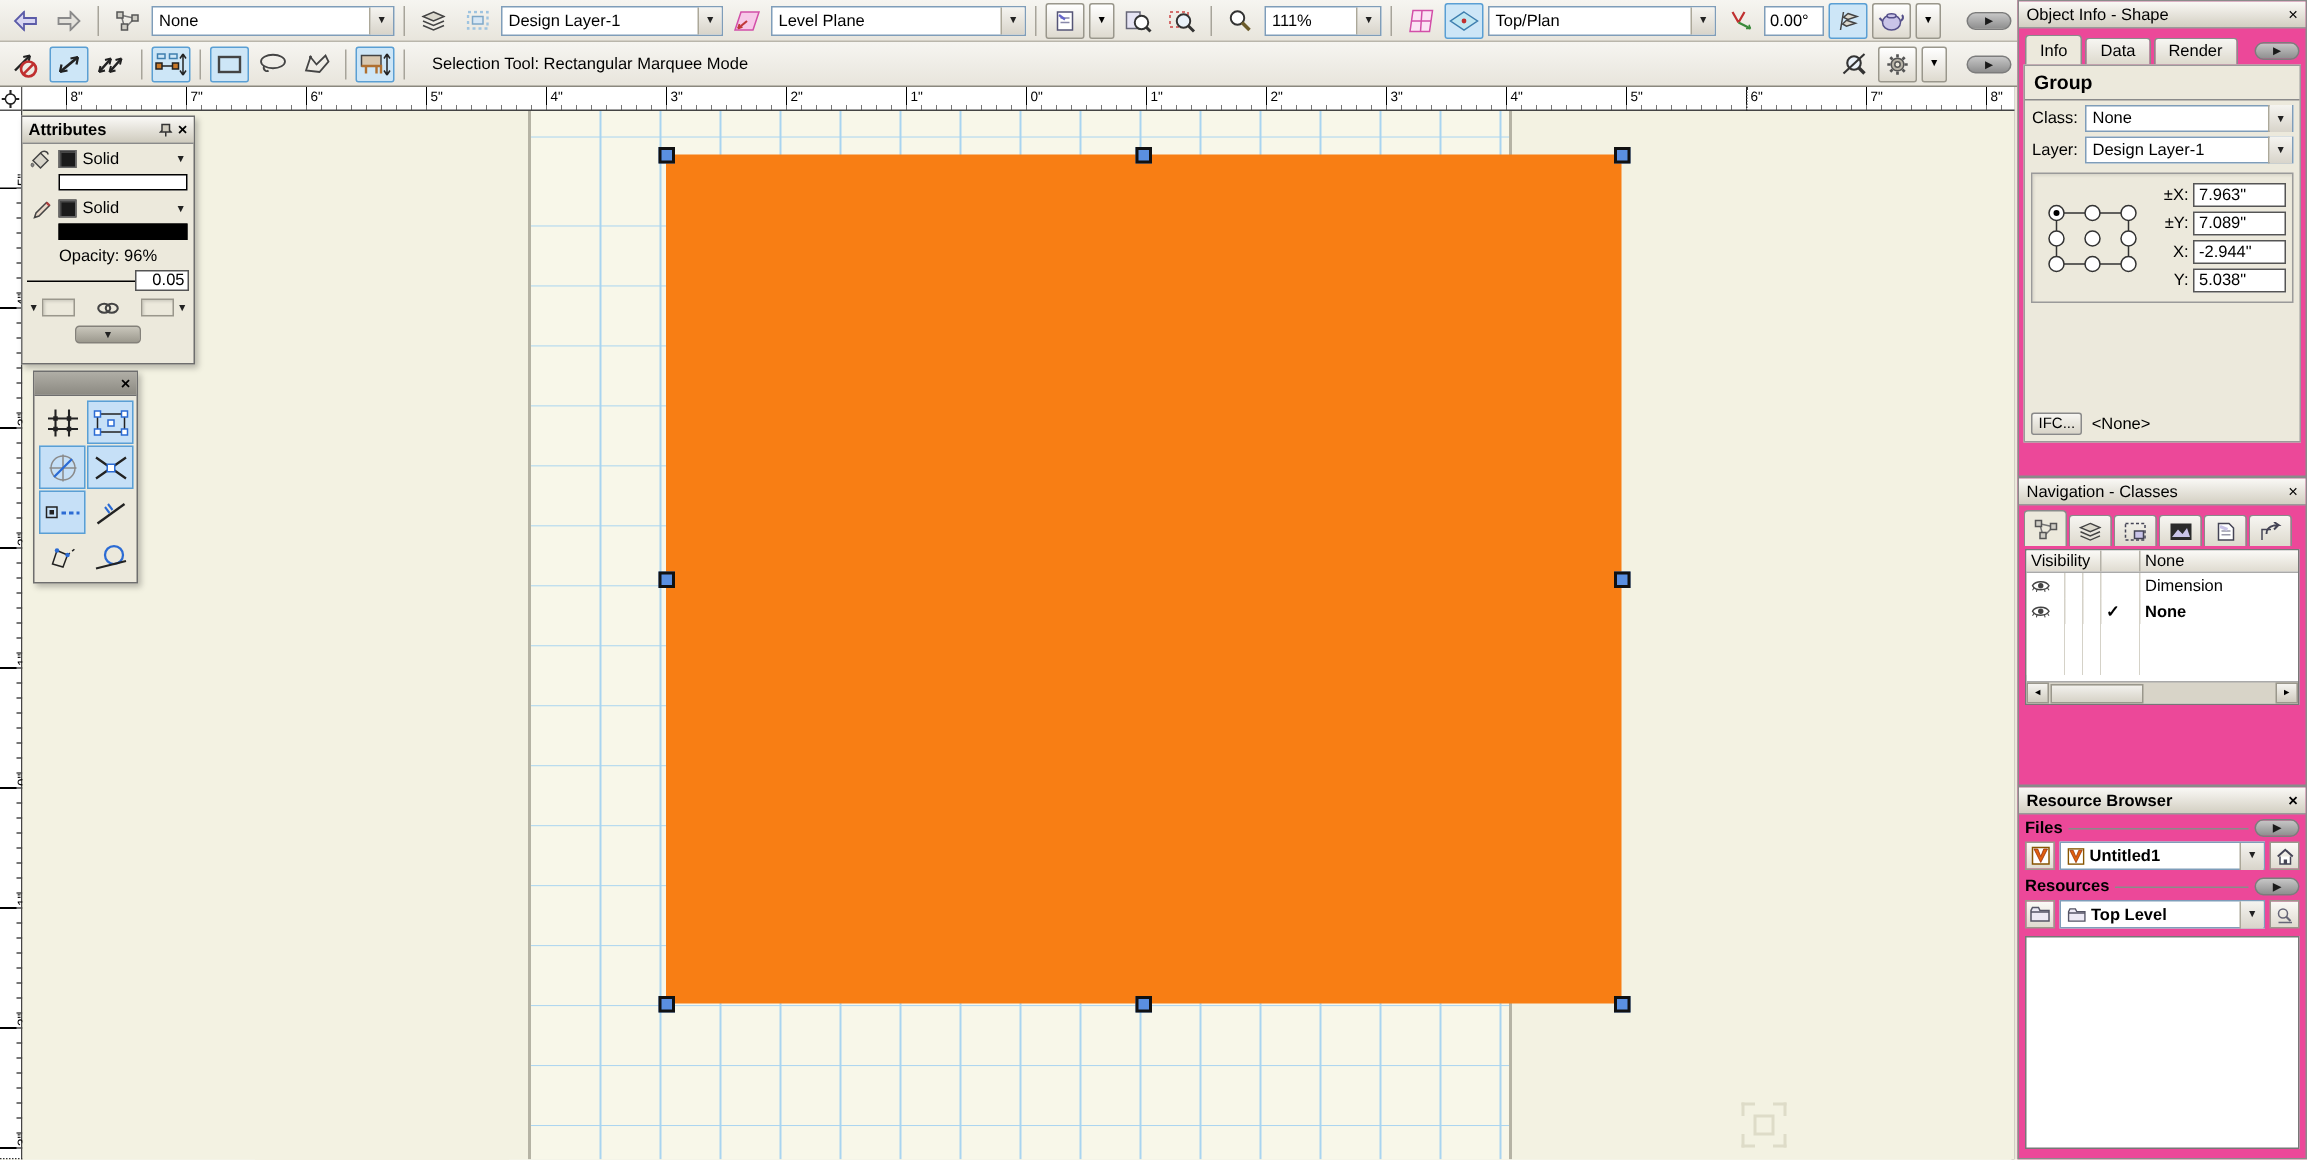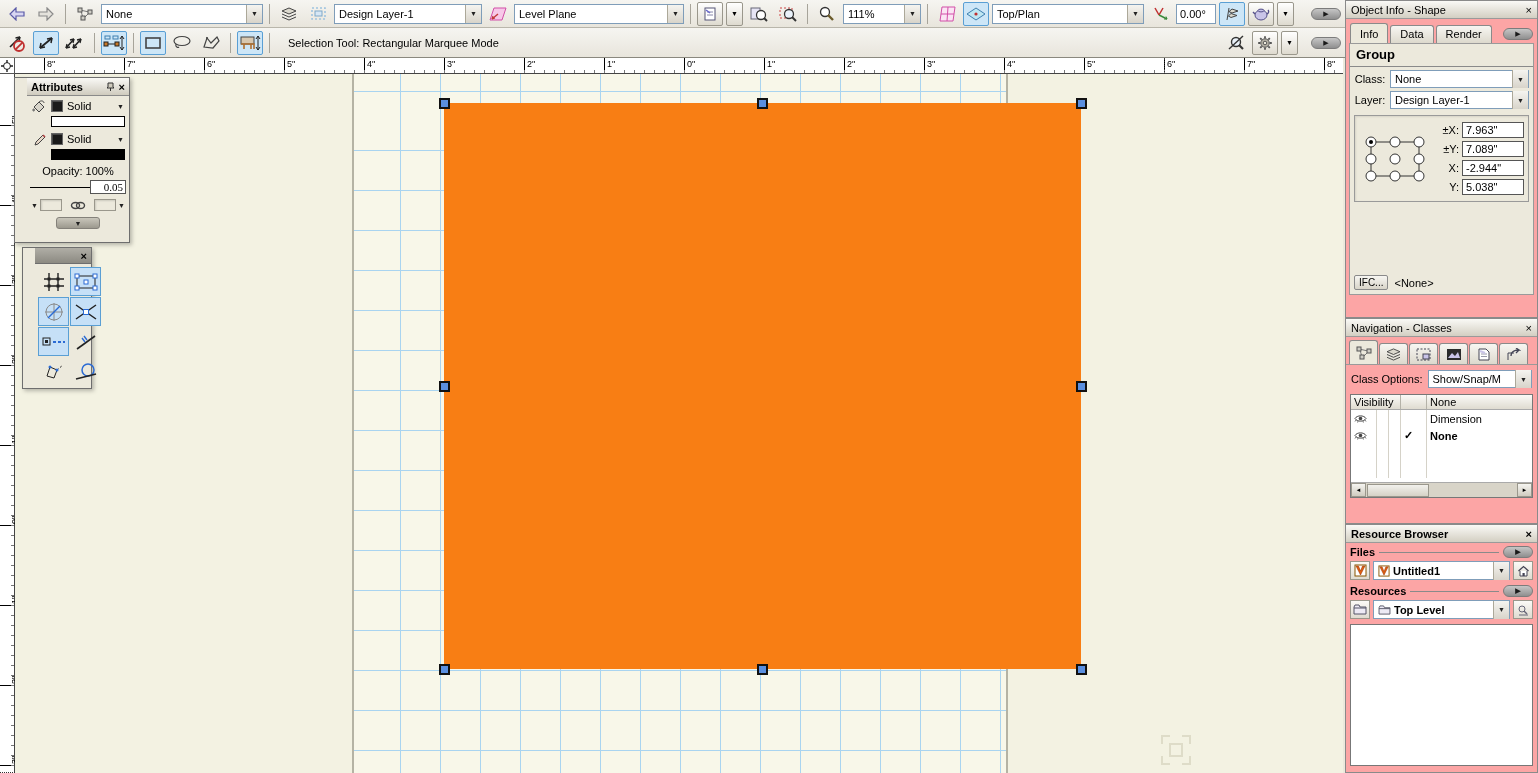--- a/index.html
+++ b/index.html
@@ -72,35 +72,35 @@
   .origin-marker { position:absolute; left:1146px; top:661px; width:30px; height:30px; }
   .origin-marker .c { position:absolute; width:9px; height:9px; border:2px solid #DEDCC8; }
   .origin-marker .c.tl{left:0;top:0;border-right:none;border-bottom:none;}
   .origin-marker .c.tr{right:0;top:0;border-left:none;border-bottom:none;}
   .origin-marker .c.bl{left:0;bottom:0;border-right:none;border-top:none;}
   .origin-marker .c.br{right:0;bottom:0;border-left:none;border-top:none;}
   .origin-marker .sq { position:absolute; left:8px; top:8px; width:14px; height:14px; border:2px solid #DEDCC8; }
 
   
   .palette { position:absolute; background:#ECE9DC; border:1px solid #6e6e6e;
-    box-shadow:2px 2px 4px rgba(0,0,0,.25);padding-left:12px; }
+    box-shadow:2px 2px 4px rgba(0,0,0,.25); }
   .pal-title { height:18px; display:flex; align-items:center; padding:0 4px;
     background:linear-gradient(#FAF9F6,#CFCBBE); border-bottom:1px solid #8a8a8a;
     font-weight:bold; }
   .pal-title .x { margin-left:4px; font-size:11px; font-weight:bold; cursor:default; }
   .attributes-pal { left:14px; top:19px; width:116px; height:166px; }
   .attr-row { display:flex; align-items:center; gap:4px; padding:2px 5px; height:20px;}
   .swatch { width:12px; height:12px; background:#1a1a1a; border:1px solid #666;
     box-shadow:inset 1px 1px 0 #fff3; flex:none;}
   .mini-arr { font-size:7px; color:#222; margin-left:auto; }
   .color-bar { margin:0 4px 2px 24px; height:11px; border:1px solid #000; }
   .color-bar.fill { background:#fff; }
   .color-bar.pen { background:#000; }
   .opacity { text-align:center; padding:3px 0 2px; }
-  .lw-row { display:flex; align-items:center; padding:1px 3px;font-family:Liberation Serif, serif; }
+  .lw-row { display:flex; align-items:center; padding:1px 3px; }
   .lw-line { flex:1; height:1px; background:#000; }
   .lw-box { width:36px; height:14px; border:1px solid #555; background:#fff;
     text-align:right; padding:0 2px; line-height:13px; }
   .link-row { display:flex; align-items:center; gap:2px; padding:4px 4px 2px; }
   .link-box { width:22px; height:12px; border:1px solid #9a978c; background:#ECE9DC;
     box-shadow:inset 1px 1px 2px #00000022; }
   .drop-btn { margin:4px auto 0; width:44px; height:12px; border-radius:3px;
     background:linear-gradient(#C9C6BB,#9C998E); border:1px solid #84817a;
     display:flex; align-items:center; justify-content:center; font-size:7px; color:#222;}
 
@@ -109,21 +109,21 @@
     display:flex; align-items:center; justify-content:flex-end; padding:0 4px;
     border-bottom:1px solid #6e6e6e; font-weight:bold; }
   .snap-grid { display:grid; grid-template-columns:31px 31px; gap:1px; padding:3px; }
   .snap-btn { width:31px; height:29px; display:flex; align-items:center; justify-content:center;
     border:1px solid transparent; }
   .snap-btn.active { background:#C6E0F7; border:1px solid #5A9FD4; }
 
   
   .right-panel { position:absolute; left:1345px; top:0; width:193px; height:773px;
     background:#ECE9DC; }
-  .rp-section { position:absolute; left:0; width:193px; border:1px solid #8a8a8a; background:#fca5a5; }
+  .rp-section { position:absolute; left:0; width:193px; border:1px solid #8a8a8a; background:#ec4899; }
   .rp-title { height:18px; display:flex; align-items:center; padding:0 5px;
     background:linear-gradient(#FAF9F6,#D3CFC2); border-bottom:1px solid #9a9a9a; }
   .rp-title .ttl { flex:1; }
   .oi { top:0; height:318px; }
   .oi-tabs { display:flex; align-items:flex-end; gap:2px; padding:4px 4px 0 4px; height:24px; }
   .tab { border:1px solid #8a8a8a; border-bottom:none; border-radius:3px 3px 0 0;
     padding:2px 9px 3px; background:linear-gradient(#F7F6F2,#DDD9CD); }
   .tab.activetab { background:#ECE9DC; padding-top:4px; font-weight:normal; }
   .oi-content { margin:0 3px; border:1px solid #9a9a9a; height:252px; background:#ECE9DC; position:relative;}
   .group-hdr { font-weight:bold; font-size:13px; padding:3px 6px 4px; border-bottom:1px solid #8a8a8a; }
@@ -501,21 +501,21 @@
       <div class="attr-row">
         <svg width="15" height="13" viewBox="0 0 15 13">
             <path d="M3 12 L4 9 L11 2 L13 4 L6 11 Z" fill="#E8D8C8" stroke="#444"></path>
             <path d="M11 2 L13 4" stroke="#B04040" stroke-width="1.6"></path>
           </svg>
         <span class="swatch"></span>
         <span>Solid</span>
         <span class="mini-arr">▼</span>
       </div>
       <div class="color-bar pen"></div>
-      <div class="opacity">Opacity: 100%</div>
+      <div class="opacity">Opacity: 96%</div>
       <div class="lw-row">
         <span class="lw-line"></span>
         <span class="lw-box">0.05</span>
       </div>
       <div class="link-row">
         <span class="mini-arr" style="margin:0">▼</span>
         <span class="link-box"></span>
         <span style="flex:1;display:flex;justify-content:center">
           <svg width="16" height="9" viewBox="0 0 16 9">
               <ellipse cx="5.5" cy="4.5" rx="4" ry="3" fill="none" stroke="#444" stroke-width="1.4"></ellipse>
@@ -716,27 +716,20 @@
               <path d="M4 6 L10 6 M4 8.5 L10 8.5" stroke="#99a"></path>
               <path d="M3 3 L8 5" stroke="#C9C4E8" stroke-width="2"></path>
             </svg>
         </span>
         <span class="ntab">
           <svg width="15" height="13" viewBox="0 0 15 13">
               <path d="M2 12 L2 5 L8 5" fill="none" stroke="#445"></path>
               <path d="M5 8 C5 3 10 2 13 2 L10 0 M13 2 L10 5" fill="none" stroke="#445" stroke-width="1.3"></path>
             </svg>
         </span>
-      </div>
-      <div class="copt-row">
-        <span>Class Options:</span>
-        <div class="combo">
-          <span class="ctxt">Show/Snap/M</span>
-          <span class="carr">▼</span>
-        </div>
       </div>
       <div class="cls-table">
         <div class="cls-hdr">
           <span style="grid-column:1/4">Visibility</span>
           <span></span>
           <span>None</span>
         </div>
         <div class="cls-body" id="cls-body">
             <div class="cls-row">
               <span class="cell">

